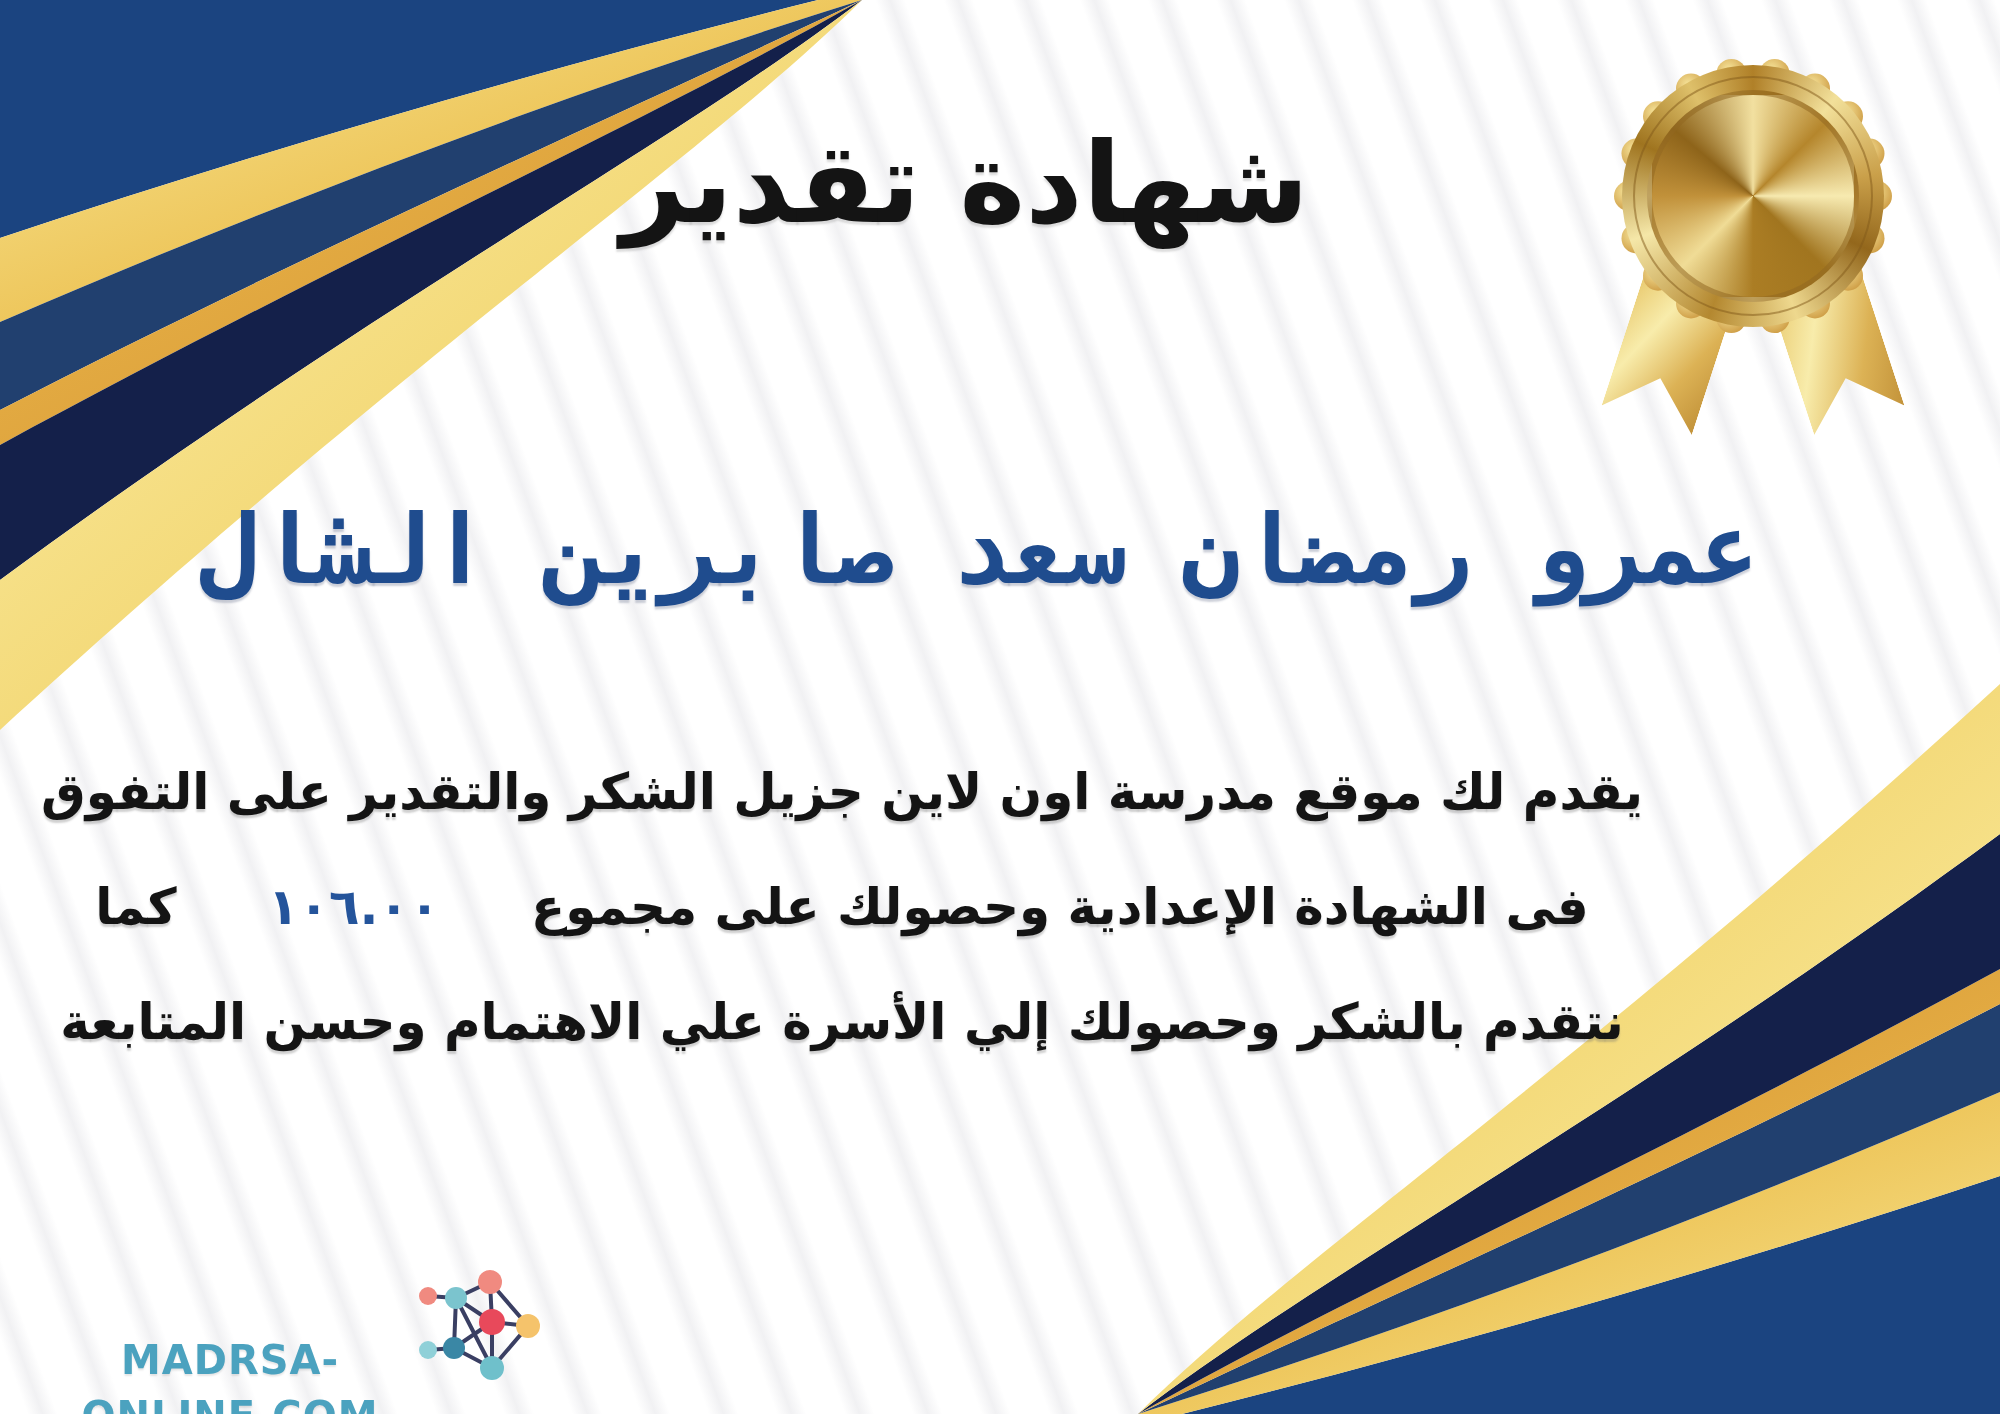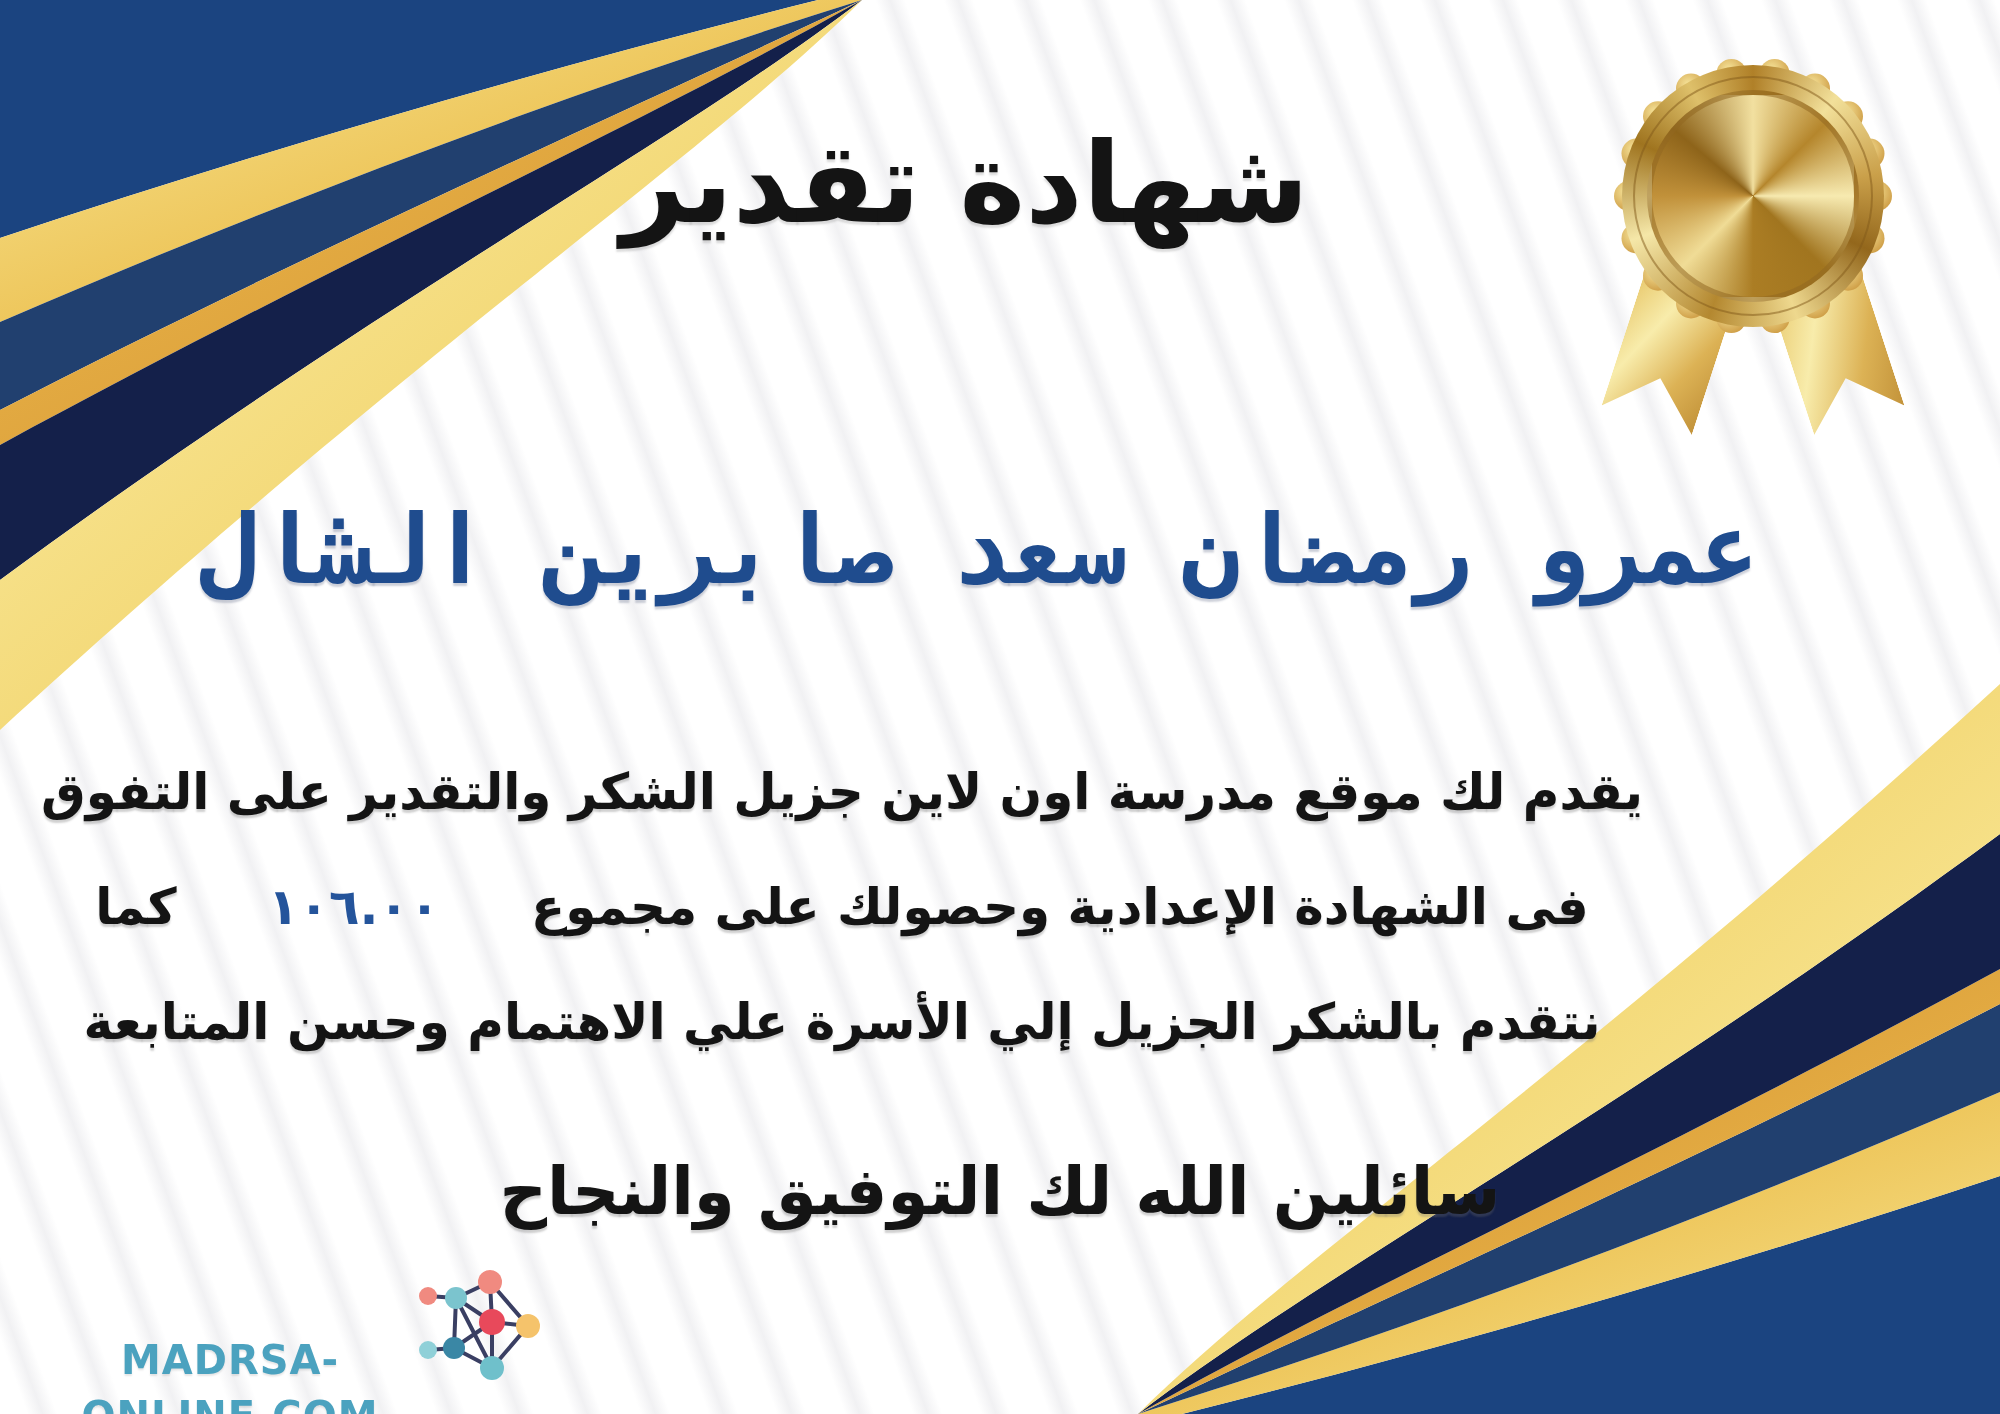--- a/index.html
+++ b/index.html
@@ -152,23 +152,22 @@
   <div class="txt student">عمرو رمضان سعد صابرين الشال</div>
 
   <div class="txt bline bline1">يقدم لك موقع مدرسة اون لاين جزيل الشكر  والتقدير على التفوق</div>
 
   <div class="txt bline bline2">
     <span>فى الشهادة الإعدادية وحصولك على مجموع</span>
     <span class="score">١٠٦.٠٠</span>
     <span>كما</span>
   </div>
 
-  <div class="txt bline bline3">نتقدم  بالشكر الجزيل إلي الأسرة علي الاهتمام وحسن المتابعة</div>
+  <div class="txt bline bline3">نتقدم  بالشكر وحصولك إلي الأسرة علي الاهتمام وحسن المتابعة</div>
 
-  <div class="txt closing">سائلين الله لك التوفيق  والنجاح</div>
 
   <div class="logo">
     <div class="logo-domain">MADRSA-ONLINE.COM</div>
     <svg class="logo-icon" width="135" height="130" viewBox="0 0 135 130" aria-hidden="true">
       <g stroke="#3a3f63" stroke-width="4" stroke-linecap="round">
         <line x1="16" y1="38" x2="44" y2="40"></line>
         <line x1="16" y1="92" x2="42" y2="90"></line>
         <line x1="44" y1="40" x2="78" y2="24"></line>
         <line x1="44" y1="40" x2="80" y2="64"></line>
         <line x1="44" y1="40" x2="42" y2="90"></line>

